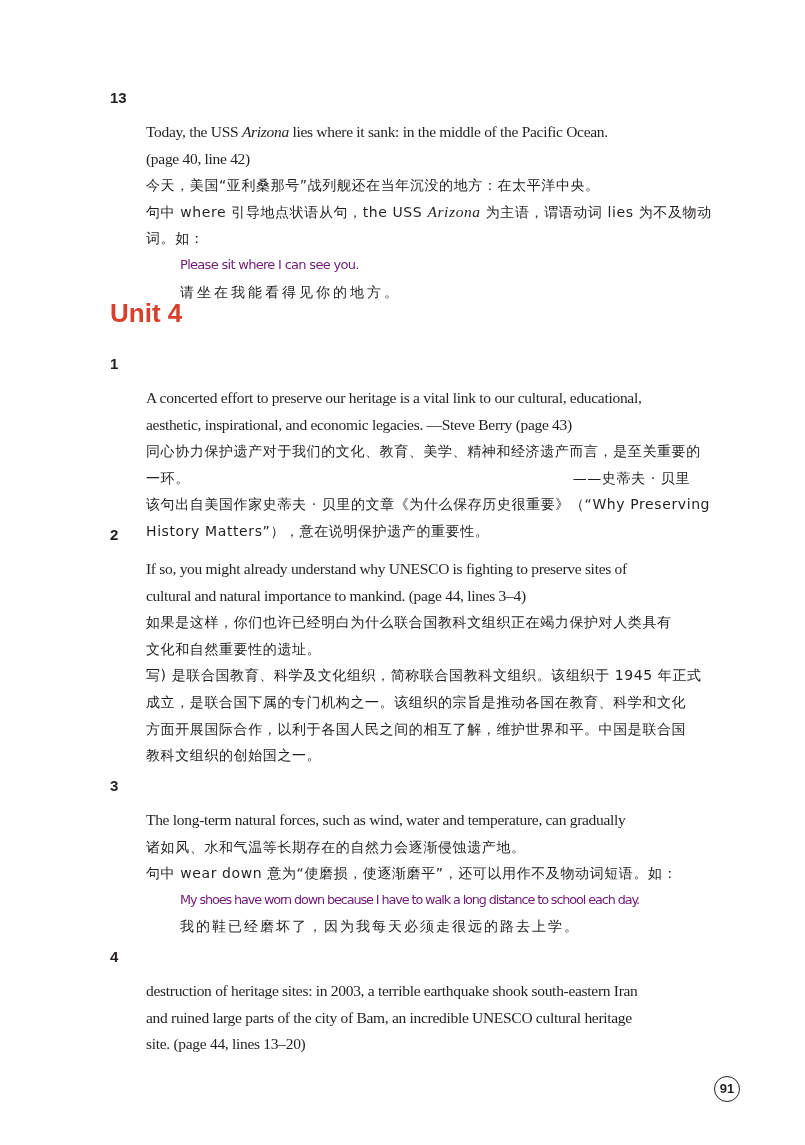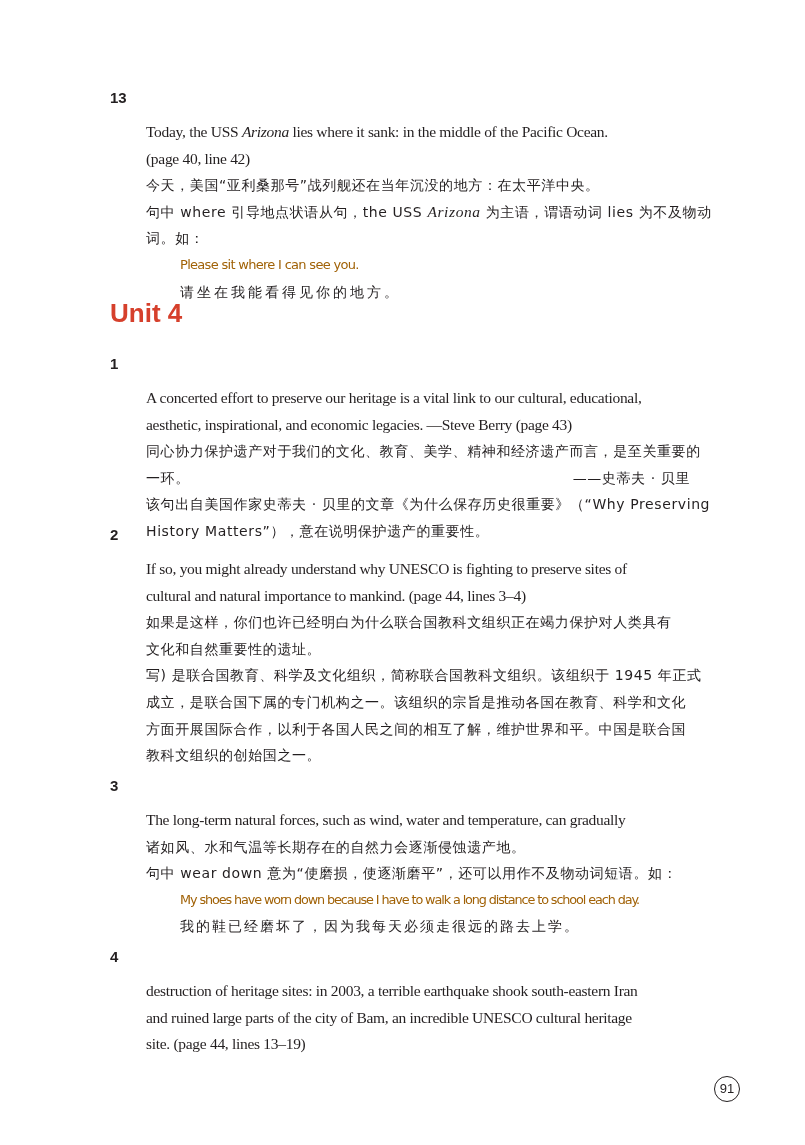--- a/index.html
+++ b/index.html
@@ -5,29 +5,29 @@
   html, body { margin:0; padding:0; background:#ffffff; }
   body { width:805px; height:1145px; position:relative; overflow:hidden;
          font-family:"Liberation Serif", "DejaVu Serif", serif; color:#231f20; }
   .page { position:absolute; left:0; top:0; width:783px; height:1145px; }
   .item { position:absolute; left:110px; width:580px; }
   .num { position:absolute; left:0; top:0; font-family:"Liberation Sans", "DejaVu Sans", sans-serif;
          font-weight:bold; font-size:15px; line-height:26.5px; color:#231f20; }
   .body { margin-left:36px; font-size:15.5px; line-height:26.6px; letter-spacing:-0.3px;margin-top:34px; }
   .line { white-space:nowrap; display:block; }
   .zh { font-family:"DejaVu Sans", "Liberation Sans", sans-serif; font-size:14px; letter-spacing:0.6px; }
-  .ex-en { display:block; margin-left:34px; font-family:"DejaVu Sans", sans-serif; font-size:13px; letter-spacing:-0.7px; color:#a16207; white-space:nowrap; }
+  .ex-en { display:block; margin-left:34px; font-family:"DejaVu Sans", sans-serif; font-size:13px; letter-spacing:-0.7px; color:#701a75; white-space:nowrap; }
   .ex-zh { display:block; margin-left:34px; font-family:"DejaVu Sans", sans-serif; font-size:14px; letter-spacing:3px; white-space:nowrap; }
   .ex-en.wide { letter-spacing:-1.1px; font-size:12.8px; }
   .ex-zh.wide { letter-spacing:2px; }
   .right { display:flex; justify-content:space-between; }
   .heading { position:absolute; left:110px; top:298px; font-family:"Liberation Sans", "DejaVu Sans", sans-serif;
              font-weight:bold; font-size:26px; color:#d6402c; }
   .pageno { position:absolute; left:714px; top:1076px; width:24px; height:24px; border:1.4px solid #231f20; border-radius:50%;
-            font-family:"Liberation Sans", sans-serif; font-size:13px; text-align:center; line-height:24px; color:#231f20; }
+            font-family:"Liberation Sans", sans-serif; font-size:13px; text-align:center; line-height:24px; color:#231f20;font-weight:bold; }
   i { font-style:italic; }
 </style>
 </head>
 <body>
 
 <div class="page">
 
   <div class="item" style="top:85px;">
     <span class="num">13</span>
     <div class="body">
@@ -81,18 +81,18 @@
       <span class="ex-en wide">My shoes have worn down because I have to walk a long distance to school each day.</span>
       <span class="ex-zh wide">我的鞋已经磨坏了，因为我每天必须走很远的路去上学。</span>
     </div>
   </div>
 
   <div class="item" style="top:944px;">
     <span class="num">4</span>
     <div class="body">
       <span class="line">destruction of heritage sites: in 2003, a terrible earthquake shook south-eastern Iran</span>
       <span class="line">and ruined large parts of the city of Bam, an incredible UNESCO cultural heritage</span>
-      <span class="line">site. (page 44, lines 13–19)</span>
+      <span class="line">site. (page 44, lines 13–20)</span>
     </div>
   </div>
 
   <div class="pageno">91</div>
 </div>
 
 </body></html>

